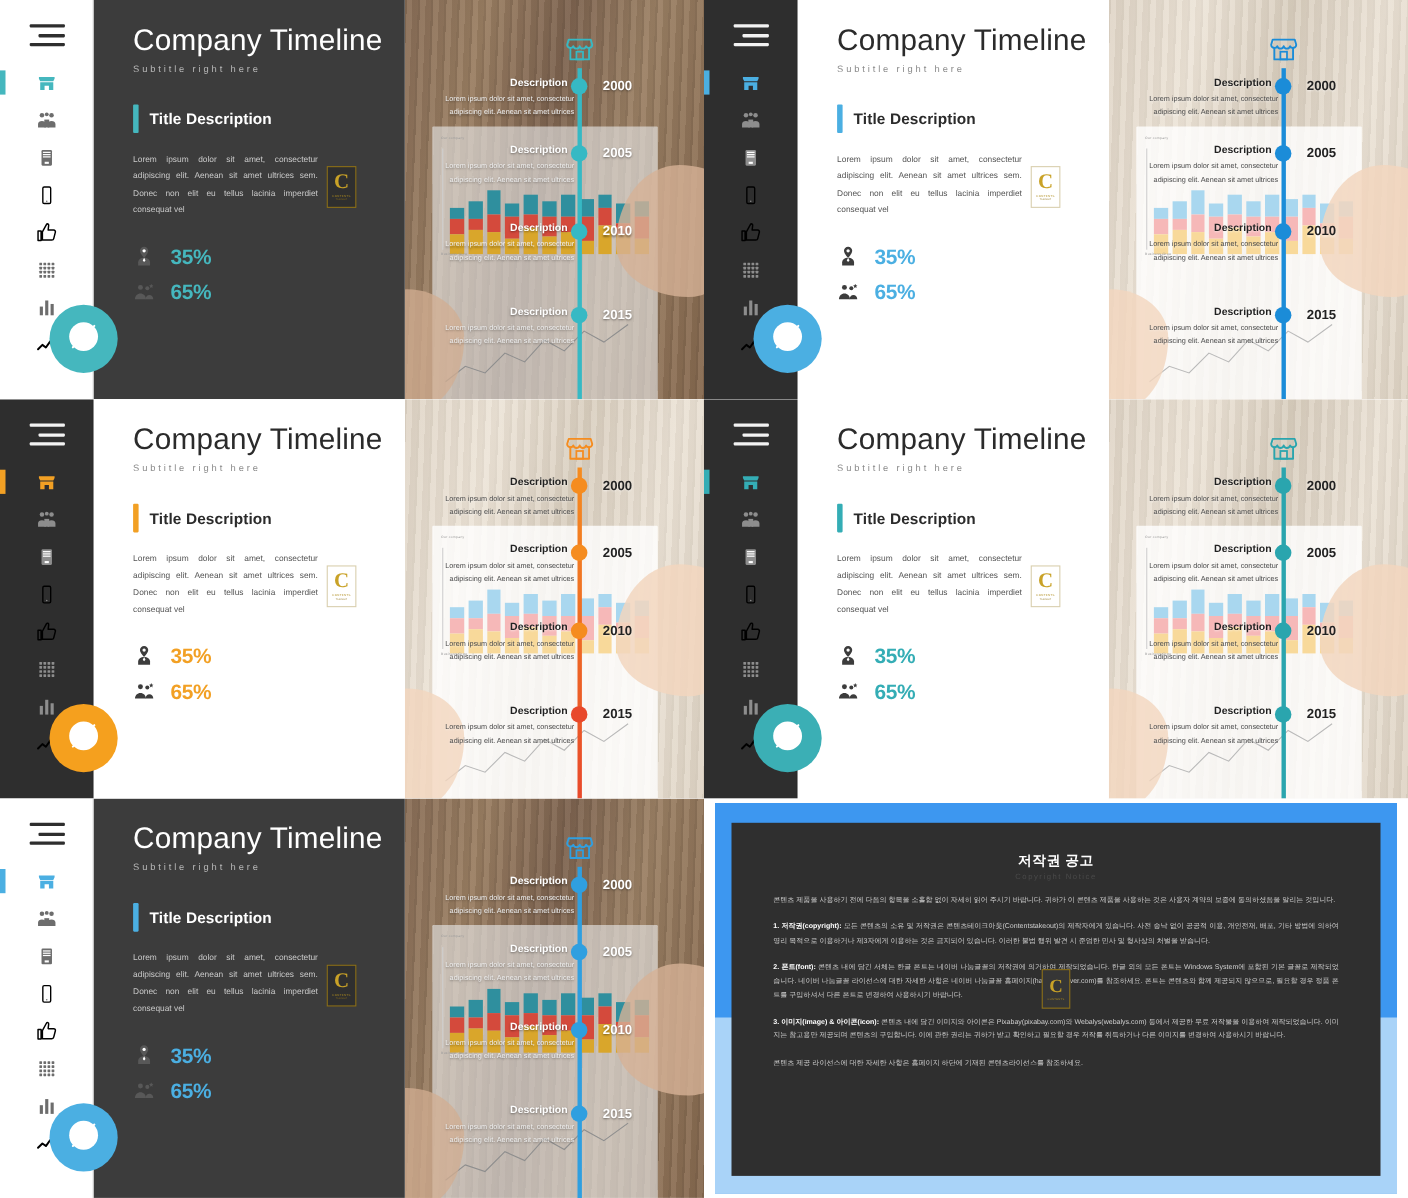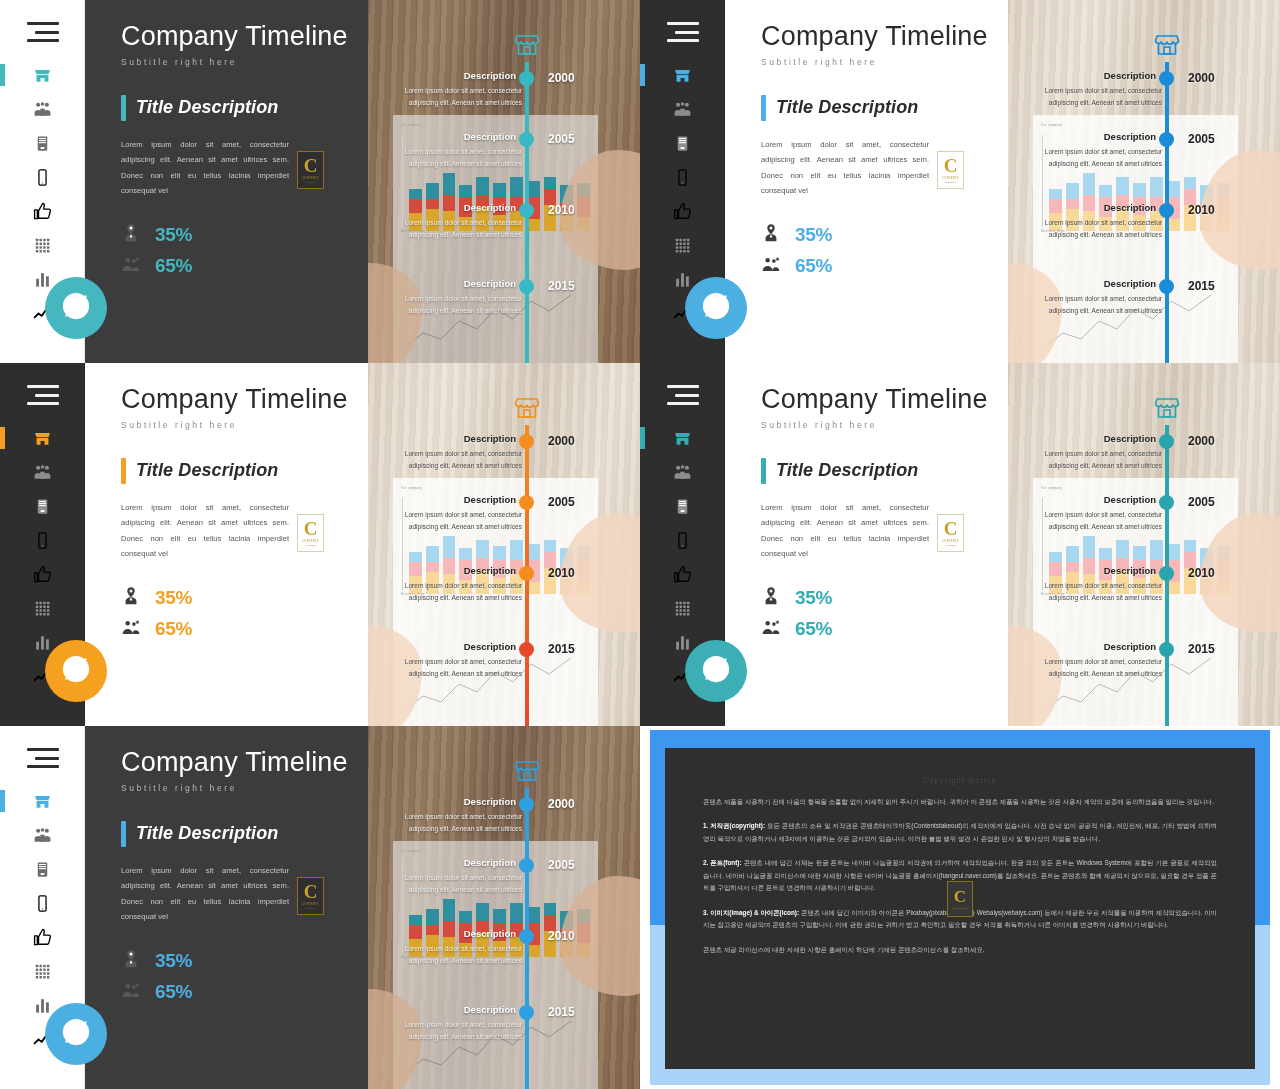--- a/index.html
+++ b/index.html
@@ -57,21 +57,21 @@
   .title{font-size:27px;font-weight:400;letter-spacing:.2px;line-height:1.1;white-space:nowrap;}
   .content.dark .title{color:#ffffff;}
   .content.light .title{color:#2b2b2b;}
 
   .subtitle{font-size:8.5px;letter-spacing:2.6px;margin-top:5px;}
   .content.dark .subtitle{color:#b8b8b8;}
   .content.light .subtitle{color:#8a8a8a;}
 
   .section{margin-top:28px;display:flex;align-items:center;gap:10px;}
   .section .bar{width:5px;height:26px;border-radius:1px;flex:none;}
-  .section h3{margin:0;font-size:18px;font-weight:700;letter-spacing:.1px;font-style:italic;}
+  .section h3{margin:0;font-size:14px;font-weight:700;letter-spacing:.1px;}
   .content.dark .section h3{color:#ffffff;}
   .content.light .section h3{color:#2b2b2b;}
 
   .body-row{margin-top:16px;display:flex;align-items:flex-start;gap:8px;}
   .body-text{font-size:7.6px;line-height:2.05;text-align:justify;flex:1;max-width:168px;}
   .content.dark .body-text{color:#c9c9c9;}
   .content.light .body-text{color:#555555;}
 
   .logo{
     width:27px;height:38px;flex:none;margin-top:14px;
@@ -1462,20 +1462,21 @@
               <path d="M14.6 9.4l5.2-5.2M9.4 14.6l-5.2 5.2" stroke="#fff" stroke-width="1.5" fill="none" stroke-linecap="round"></path>
             </svg></span>
       </div>
     </div>
   </div>
   <div class="slide copy-slide">
     <div class="copy-outer" style="background:#3D97F0;">
       <div class="lowerfade"></div>
     </div>
     <div class="copy-inner" style="background:#2F2F2F;">
+      <div class="copy-title">저작권 공고</div>
       <div class="copy-sub">Copyright Notice</div>
       <div class="copy-p">콘텐츠 제품을 사용하기 전에 다음의 항목을 소홀함 없이 자세히 읽어 주시기 바랍니다. 귀하가 이 콘텐츠 제품을 사용하는 것은 사용자 계약의 보증에 동의하셨음을 알리는 것입니다.</div>
         <div class="copy-p"><b>1. 저작권(copyright):</b> 모든 콘텐츠의 소유 및 저작권은 콘텐츠테이크아웃(Contentstakeout)의 제작자에게 있습니다. 사전 승낙 없이 공공적 이용, 개인전재, 배포, 기타 방법에 의하여 영리 목적으로 이용하거나 제3자에게 이용하는 것은 금지되어 있습니다. 이러한 불법 행위 발견 시 준엄한 민사 및 형사상의 처벌을 받습니다.</div>
         <div class="copy-p"><b>2. 폰트(font):</b> 콘텐츠 내에 담긴 서체는 한글 폰트는 네이버 나눔글꼴의 저작권에 의거하여 제작되었습니다. 한글 외의 모든 폰트는 Windows System에 포함된 기본 글꼴로 제작되었습니다. 네이버 나눔글꼴 라이선스에 대한 자세한 사항은 네이버 나눔글꼴 홈페이지(hangeul.naver.com)를 참조하세요. 폰트는 콘텐츠와 함께 제공되지 않으므로, 필요할 경우 정품 폰트를 구입하셔서 다른 폰트로 변경하여 사용하시기 바랍니다.</div>
         <div class="copy-p"><b>3. 이미지(image) &amp; 아이콘(icon):</b> 콘텐츠 내에 담긴 이미지와 아이콘은 Pixabay(pixabay.com)와 Webalys(webalys.com) 등에서 제공한 무료 저작물을 이용하여 제작되었습니다. 이미지는 참고용만 제공되며 콘텐츠의 구입함니다. 이에 관한 권리는 귀하가 받고 확인하고 필요할 경우 저작를 취득하거나 다른 이미지를 변경하여 사용하시기 바랍니다.</div>
         <div class="copy-p">콘텐츠 제공 라이선스에 대한 자세한 사항은 홈페이지 하단에 기재된 콘텐츠라이선스를 참조하세요.</div>
       <div class="copy-logo">
         <span class="c">C</span>
         <span class="ltxt">CONTENTS</span>
       </div>

